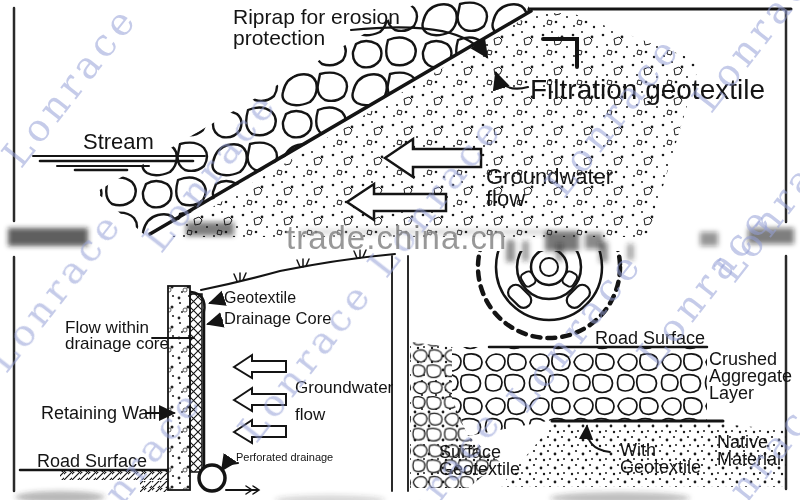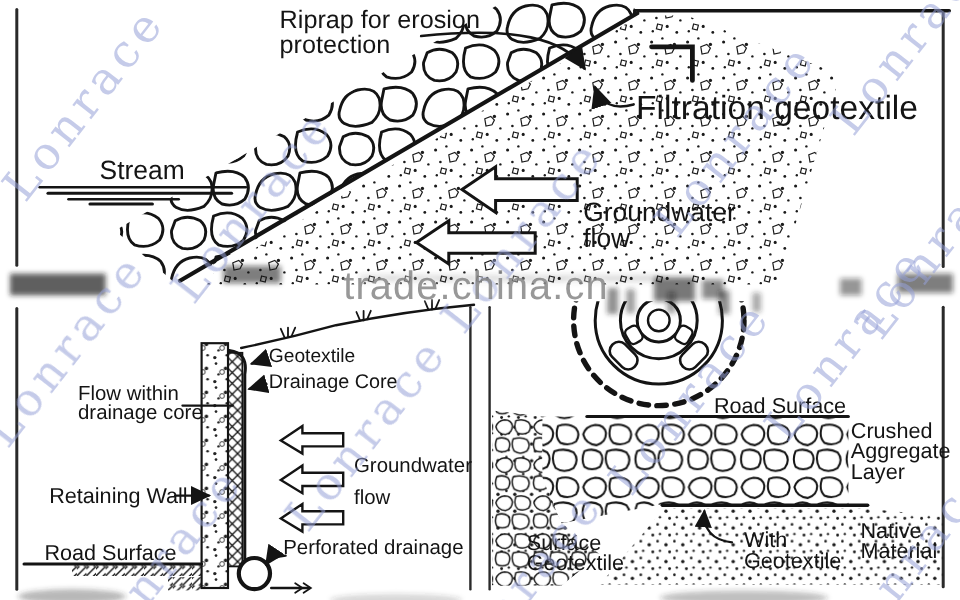--- a/index.html
+++ b/index.html
@@ -19,21 +19,21 @@
   #riprap-label{left:233px;top:6px;font-size:21px;line-height:21px;}
   #stream-label{left:83px;top:129px;font-size:22px;}
   #filtration-label{left:530px;top:74px;font-size:28px;}
   #gw-top-label{left:486px;top:166px;font-size:22px;line-height:22px;}
   #geotextile-label{left:224px;top:289px;font-size:16px;}
   #draincore-label{left:224px;top:309px;font-size:16.5px;}
   #flowwithin-label{left:65px;top:320px;font-size:17px;line-height:16px;}
   #retwall-label{left:41px;top:403px;font-size:18px;}
   #roadsurf-left-label{left:37px;top:451px;font-size:18px;}
   #gw-left-label{left:295px;top:374px;font-size:17px;line-height:27px;}
-  #perforated-label{left:236px;top:449px;font-size:17px;line-height:16.5px;}
+  #perforated-label{left:236px;top:449px;font-size:11px;line-height:16.5px;}
   #roadsurf-right-label{left:595px;top:328px;font-size:18px;}
   #crushed-label{left:709px;top:351px;font-size:18px;line-height:17px;}
   #without-label{left:439px;top:444px;font-size:18px;line-height:16.5px;}
   #with-label{left:620px;top:442px;font-size:18px;line-height:16.5px;}
   #native-label{left:717px;top:434px;font-size:18px;line-height:17px;}
 </style>
 </head>
 <body>
 
 <div id="stage">

